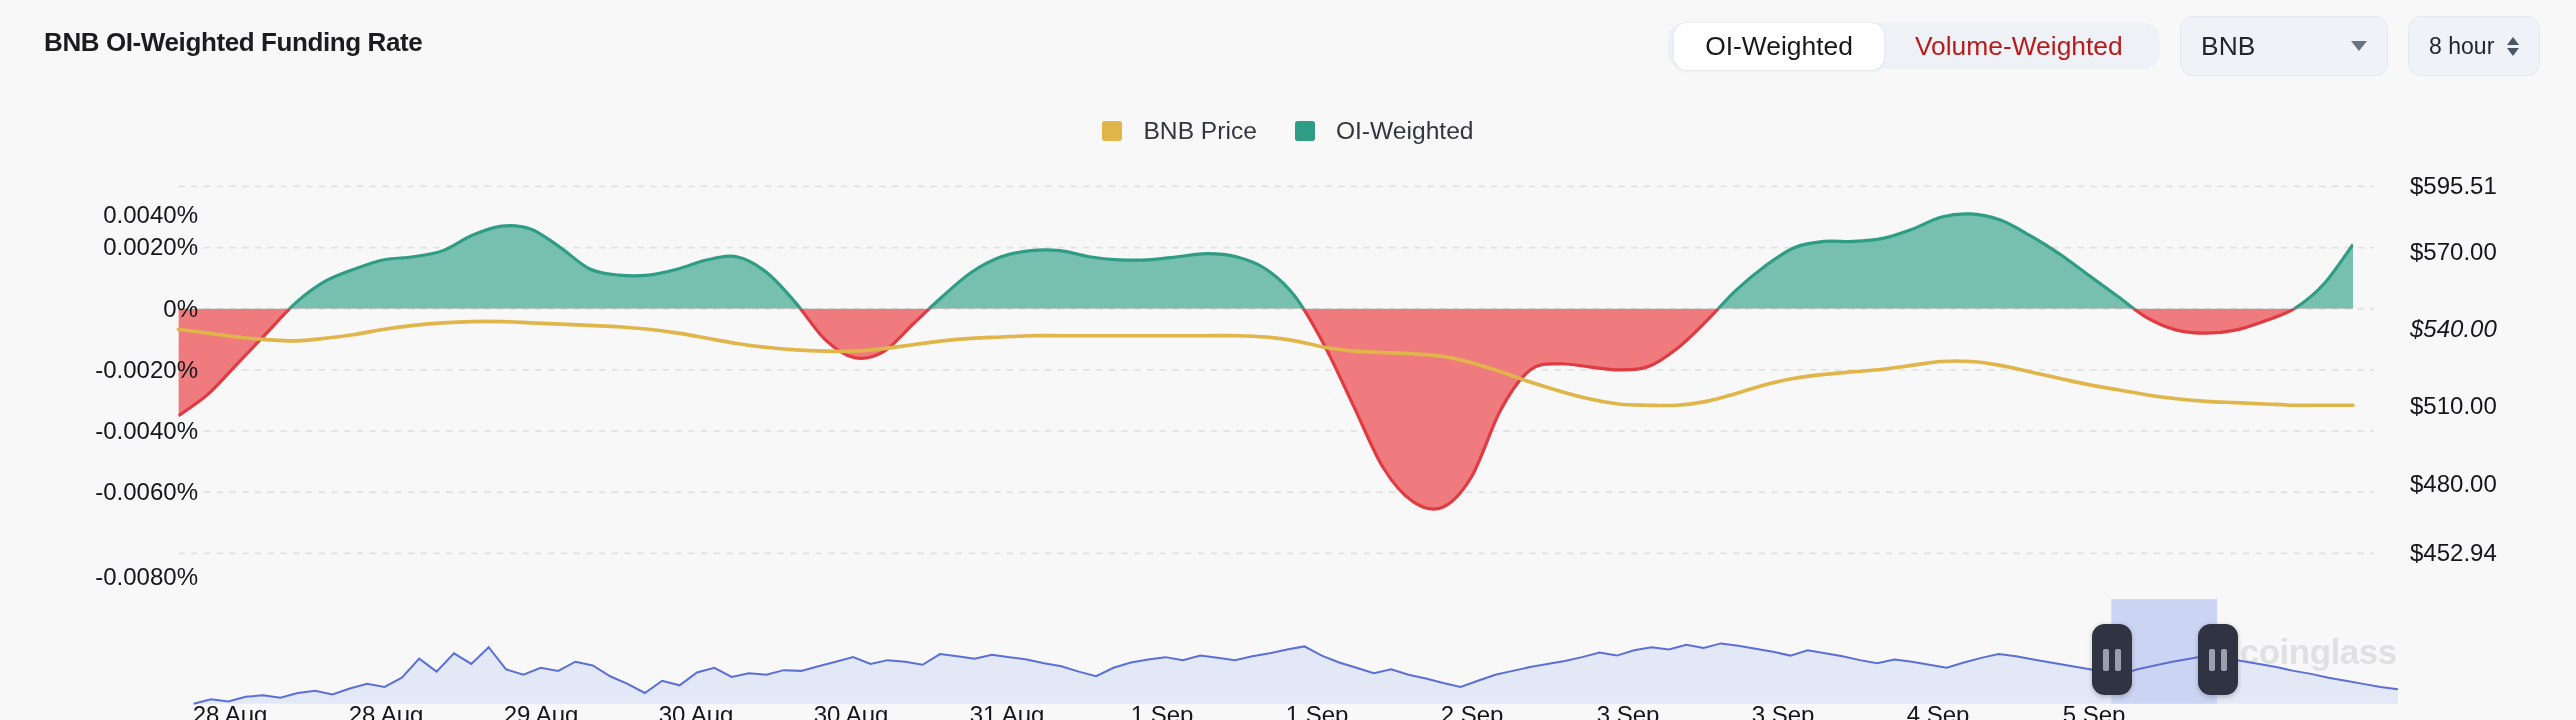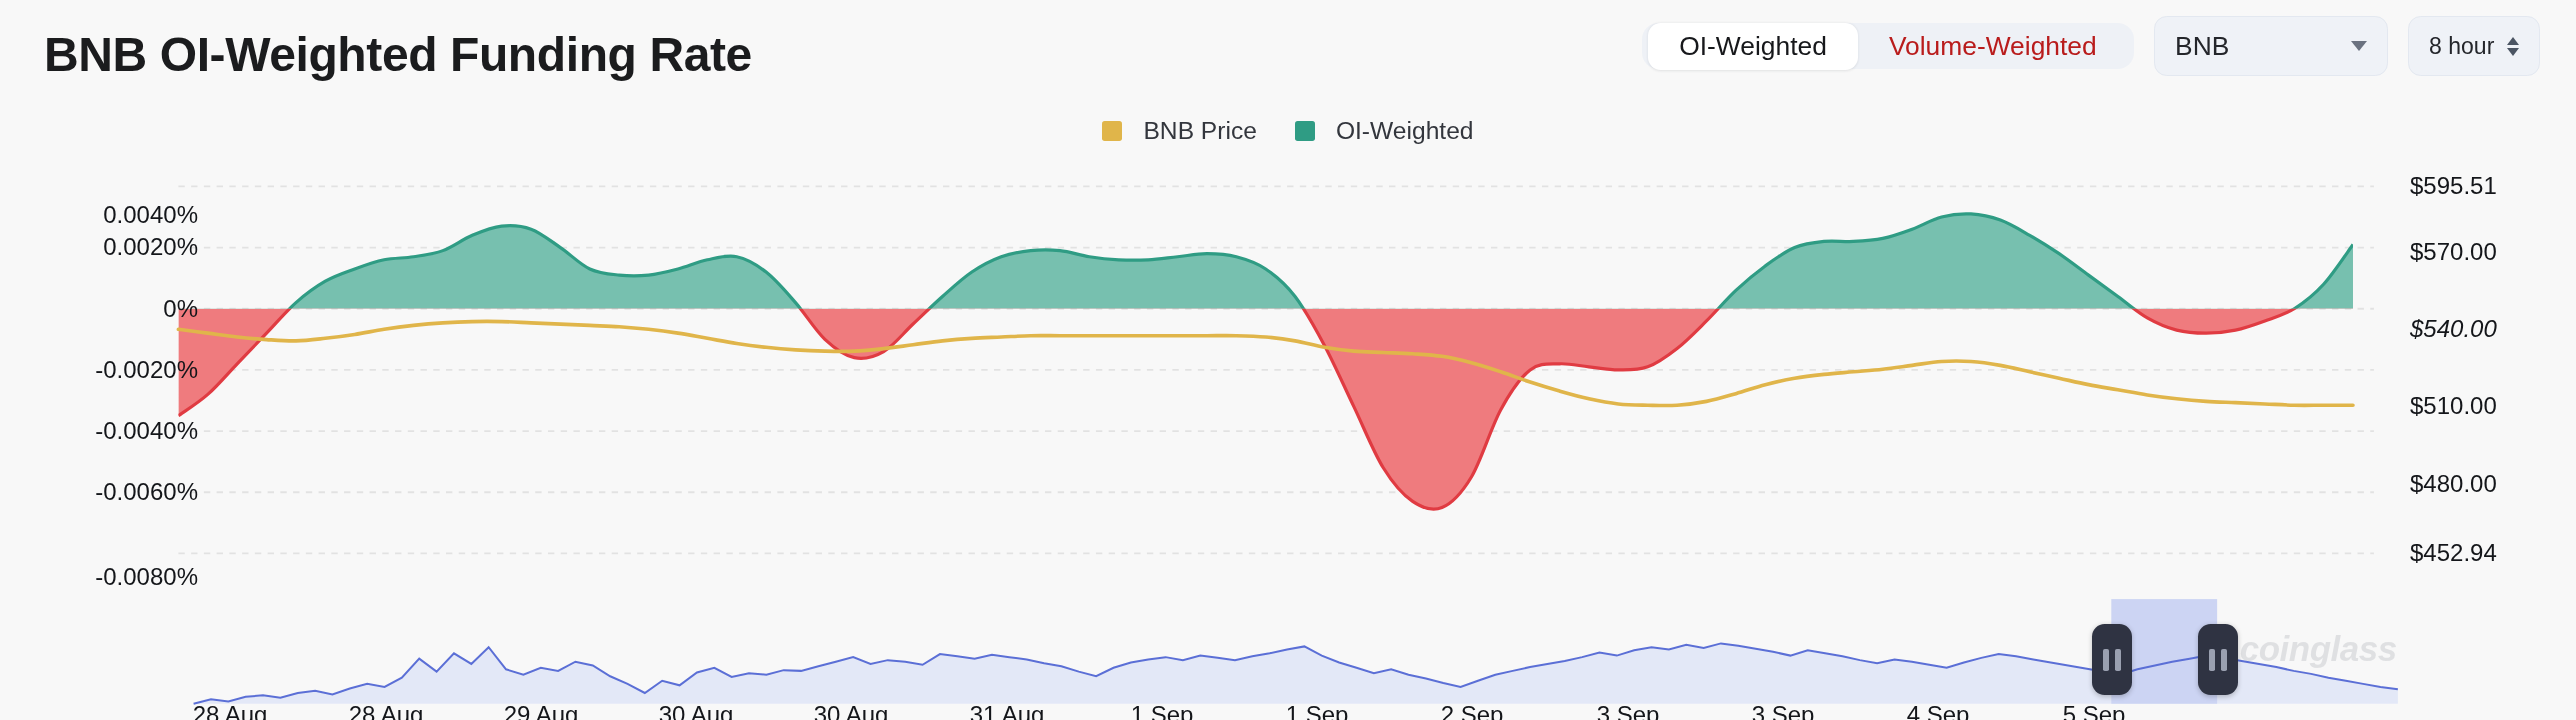--- a/index.html
+++ b/index.html
@@ -10,21 +10,21 @@
     overflow:hidden;
     position:relative;
     -webkit-font-smoothing:antialiased;
   }
   #root{position:relative;width:2576px;height:721px;}
 
   
   .header{position:absolute;left:0;top:0;width:2576px;height:109px;}
   .page-title{
     position:absolute;left:44px;top:27px;
-    font-size:48px;font-weight:bold;color:#1b1c1e;letter-spacing:-0.4px;
+    font-size:26px;font-weight:bold;color:#1b1c1e;letter-spacing:-0.4px;
     white-space:nowrap;
   }
   .controls{
     position:absolute;right:36px;top:16.4px;
     display:flex;align-items:center;gap:20px;
   }
   .segmented{
     display:flex;align-items:center;
     background:#eef1f6;border-radius:16.4px;padding:6.4px;
     height:46px;box-sizing:border-box;
@@ -32,21 +32,21 @@
   .seg-btn{
     display:flex;align-items:center;justify-content:center;
     height:47px;padding:0 31px;border-radius:12.7px;
     font-size:26.4px;color:#b91c1c;white-space:nowrap;
     background:transparent;border:none;cursor:pointer;
     font-family:inherit;
   }
   .seg-btn.active{background:#ffffff;color:#17181b;box-shadow:0 0.9px 2.7px rgba(20,25,40,.10);}
   .select-box{
     display:flex;align-items:center;justify-content:space-between;
-    width:234px;height:60px;box-sizing:border-box;
+    width:208px;height:60px;box-sizing:border-box;
     background:#eff2f7;border:0.9px solid #e3e8f0;border-radius:12.7px;
     padding:0 20px;cursor:pointer;
   }
   .select-label{font-size:26.4px;color:#24262b;white-space:nowrap;}
   .caret-down{
     width:0;height:0;border-left:8.2px solid transparent;border-right:8.2px solid transparent;
     border-top:10px solid #6b7280;
   }
   .stepper-box{
     display:flex;align-items:center;gap:12.7px;
@@ -76,21 +76,21 @@
     transform:translateY(-50%);
   }
   .ytick.left{right:2378px;text-align:right;}
   .ytick.right{left:2410px;text-align:left;}
   .xtick{
     position:absolute;font-size:24px;color:#14161a;white-space:nowrap;
     transform:translateX(-50%);top:542px;
   }
   .watermark{
     position:absolute;left:2180px;top:466px;
-    display:flex;align-items:center;gap:12.7px;opacity:.22;font-style:italic;
+    display:flex;align-items:flex-end;gap:12.7px;opacity:.22;
   }
   .wm-text{font-size:35px;font-weight:bold;color:#8a8f99;letter-spacing:-0.5px;}
 
   
   .nav-wrap{position:absolute;left:0;top:590px;width:2576px;height:131px;}
   .nav-svg{position:absolute;left:0;top:0;}
   .brush-handle{
     position:absolute;width:40px;height:71px;border-radius:12.7px;
     background:#2f3342;display:flex;align-items:center;justify-content:center;gap:6.4px;
     cursor:ew-resize;box-shadow:0 1.8px 5.5px rgba(0,0,0,.22);

